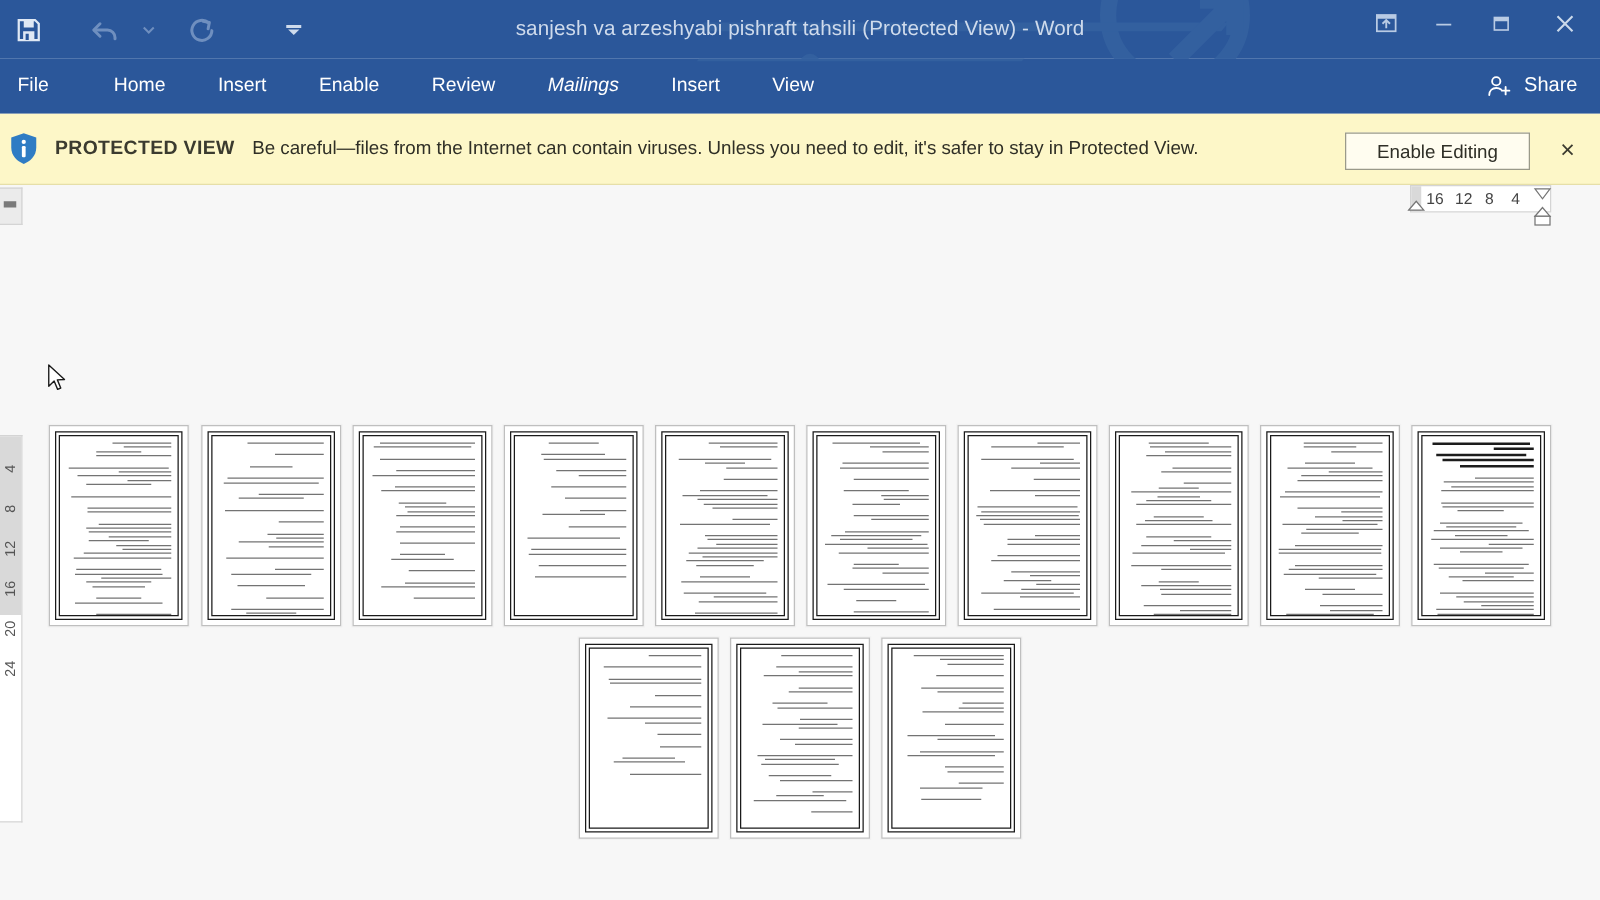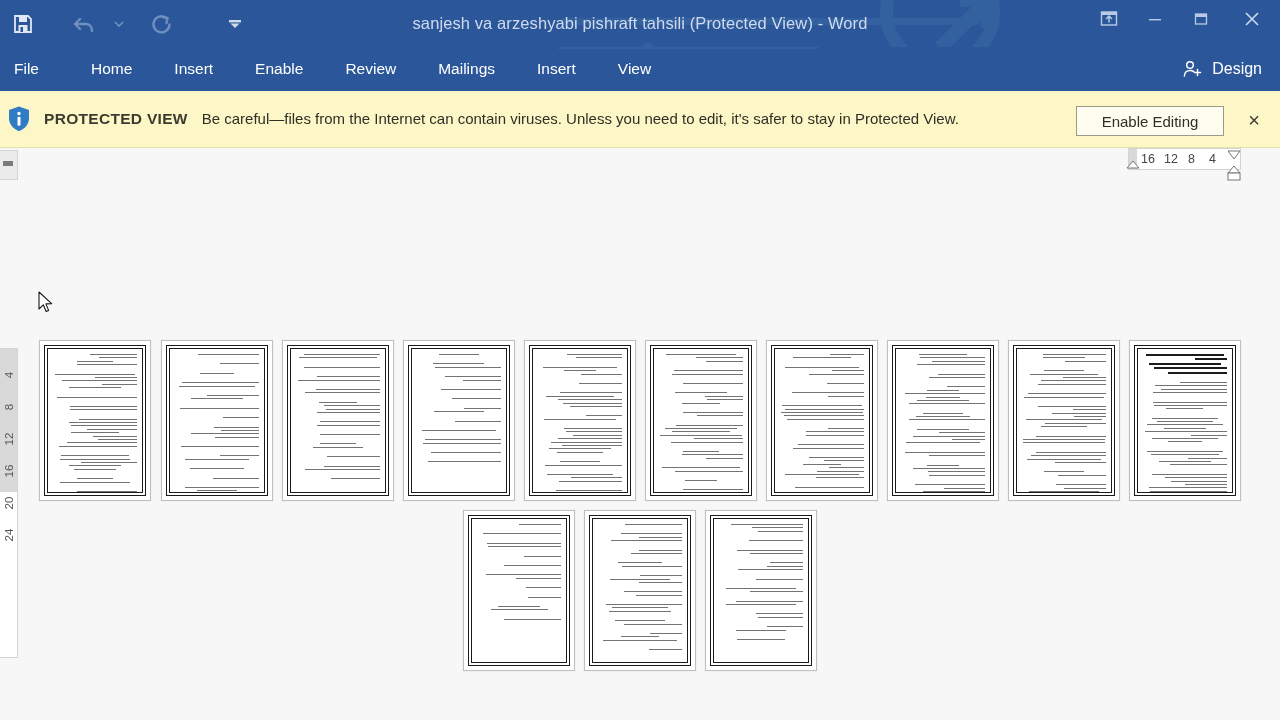--- a/index.html
+++ b/index.html
@@ -376,39 +376,39 @@
         </div>
       <div class="tab" style="margin-left:10px;">
           <span>Insert</span>
         </div>
       <div class="tab" style="margin-left:10px;">
           <span>Enable</span>
         </div>
       <div class="tab" style="margin-left:10px;">
           <span>Review</span>
         </div>
-      <div class="tab" style="margin-left:10px;">
+      <div class="tab" style="margin-left:10px;font-style:italic;">
           <span>Mailings</span>
         </div>
       <div class="tab" style="margin-left:10px;">
           <span>Insert</span>
         </div>
       <div class="tab" style="margin-left:10px;">
           <span>View</span>
         </div>
     </div>
 
 
     <div class="share-btn">
       <svg width="22" height="20" viewBox="0 0 22 20">
         <circle cx="8" cy="6" r="3.3" fill="none" stroke="#ffffff" stroke-width="1.5"></circle>
         <path d="M2.4 17 c0 -3.6 2.5 -5.6 5.6 -5.6 c1.5 0 2.8 0.45 3.8 1.2" fill="none" stroke="#ffffff" stroke-width="1.5" stroke-linecap="round"></path>
         <path d="M15.5 10.5 v6 M12.5 13.5 h6" stroke="#ffffff" stroke-width="1.5" stroke-linecap="round"></path>
       </svg>
-      <span>Design</span>
+      <span>Share</span>
     </div>
   </div>
 
   <div class="pvbar">
     <span class="pv-icon">
       <svg width="24" height="28" viewBox="0 0 24 28">
         <path d="M12 1.5 L22 5 v8 c0 7 -5 11 -10 13.2 C7 24 2 20 2 13 V5 Z" fill="#2f7cc4"></path>
         <circle cx="12" cy="8.5" r="1.7" fill="#ffffff"></circle>
         <rect x="10.5" y="11.8" width="3" height="9" rx="1" fill="#ffffff"></rect>
       </svg>

